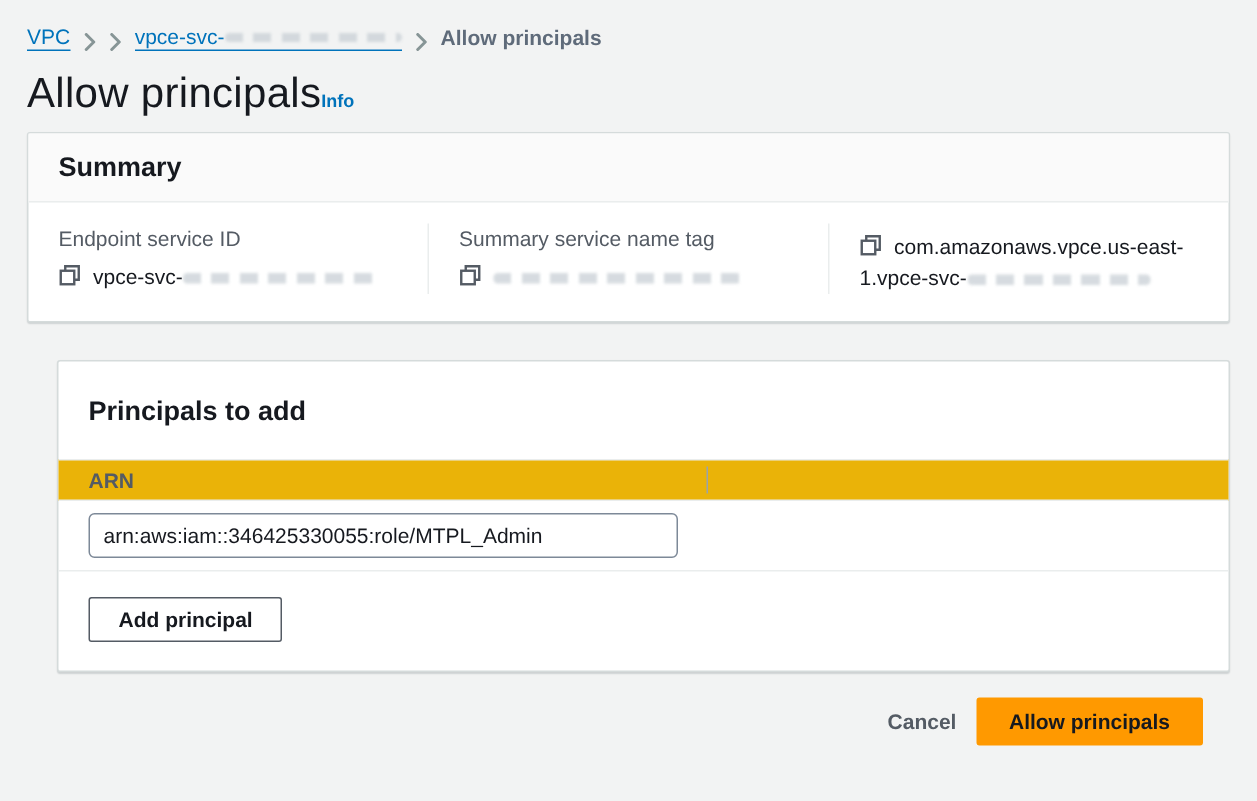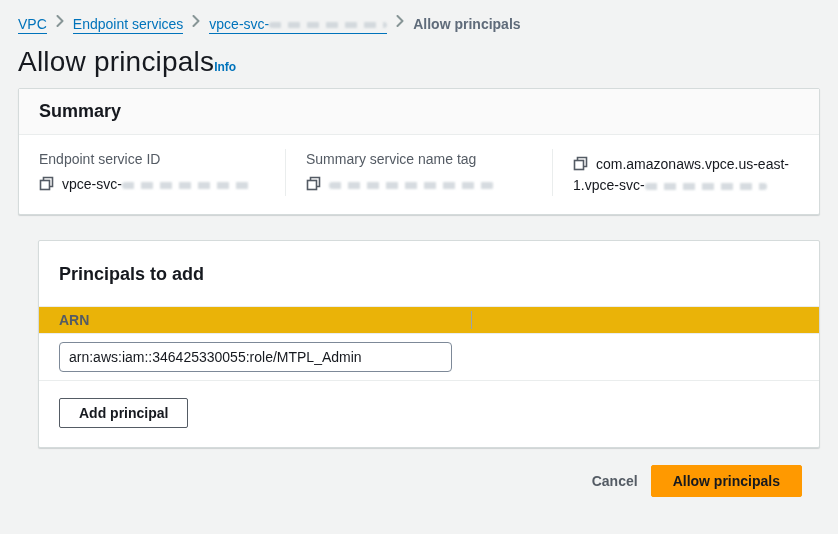--- a/index.html
+++ b/index.html
@@ -7,21 +7,21 @@
     width: 838px; height: 534px;
     background: #f2f3f3;
     font-family: "Liberation Sans", "DejaVu Sans", sans-serif;
     color: #16191f;
     overflow: hidden;
   }
   .content { padding: 0 18px; }
 
   
   .breadcrumb {
-    display: flex; align-items: flex-start; gap: 9px;
+    display: flex; align-items: flex-end; gap: 9px;
     padding: 15px 18px 0 18px;
     font-size: 14px; line-height: 18px;
   }
   .crumb-link {
     color: #0073bb; text-decoration: none;
     border-bottom: 1px solid #0073bb;
     cursor: pointer; display: inline-flex; align-items: center;
   }
   .crumb-current { color: #5f6b7a; font-weight: 700; }
   .crumb-sep { display: inline-flex; align-items: center; }
@@ -129,21 +129,20 @@
 </head>
 <body>
 
 <nav class="breadcrumb">
   <a class="crumb-link">VPC</a>
   <span class="crumb-sep">
     <svg width="8" height="12" viewBox="0 0 8 12">
         <polyline points="1.5,1 6.5,6 1.5,11" fill="none" stroke="#879596" stroke-width="2" stroke-linecap="round" stroke-linejoin="round"></polyline>
       </svg>
   </span>
-  <a class="crumb-link">Endpoint services</a>
   <span class="crumb-sep">
     <svg width="8" height="12" viewBox="0 0 8 12">
         <polyline points="1.5,1 6.5,6 1.5,11" fill="none" stroke="#879596" stroke-width="2" stroke-linecap="round" stroke-linejoin="round"></polyline>
       </svg>
   </span>
   <a class="crumb-link">
       <span>vpce-svc-</span>
       <span class="redacted rw-crumb"></span>
     </a>
   <span class="crumb-sep">

